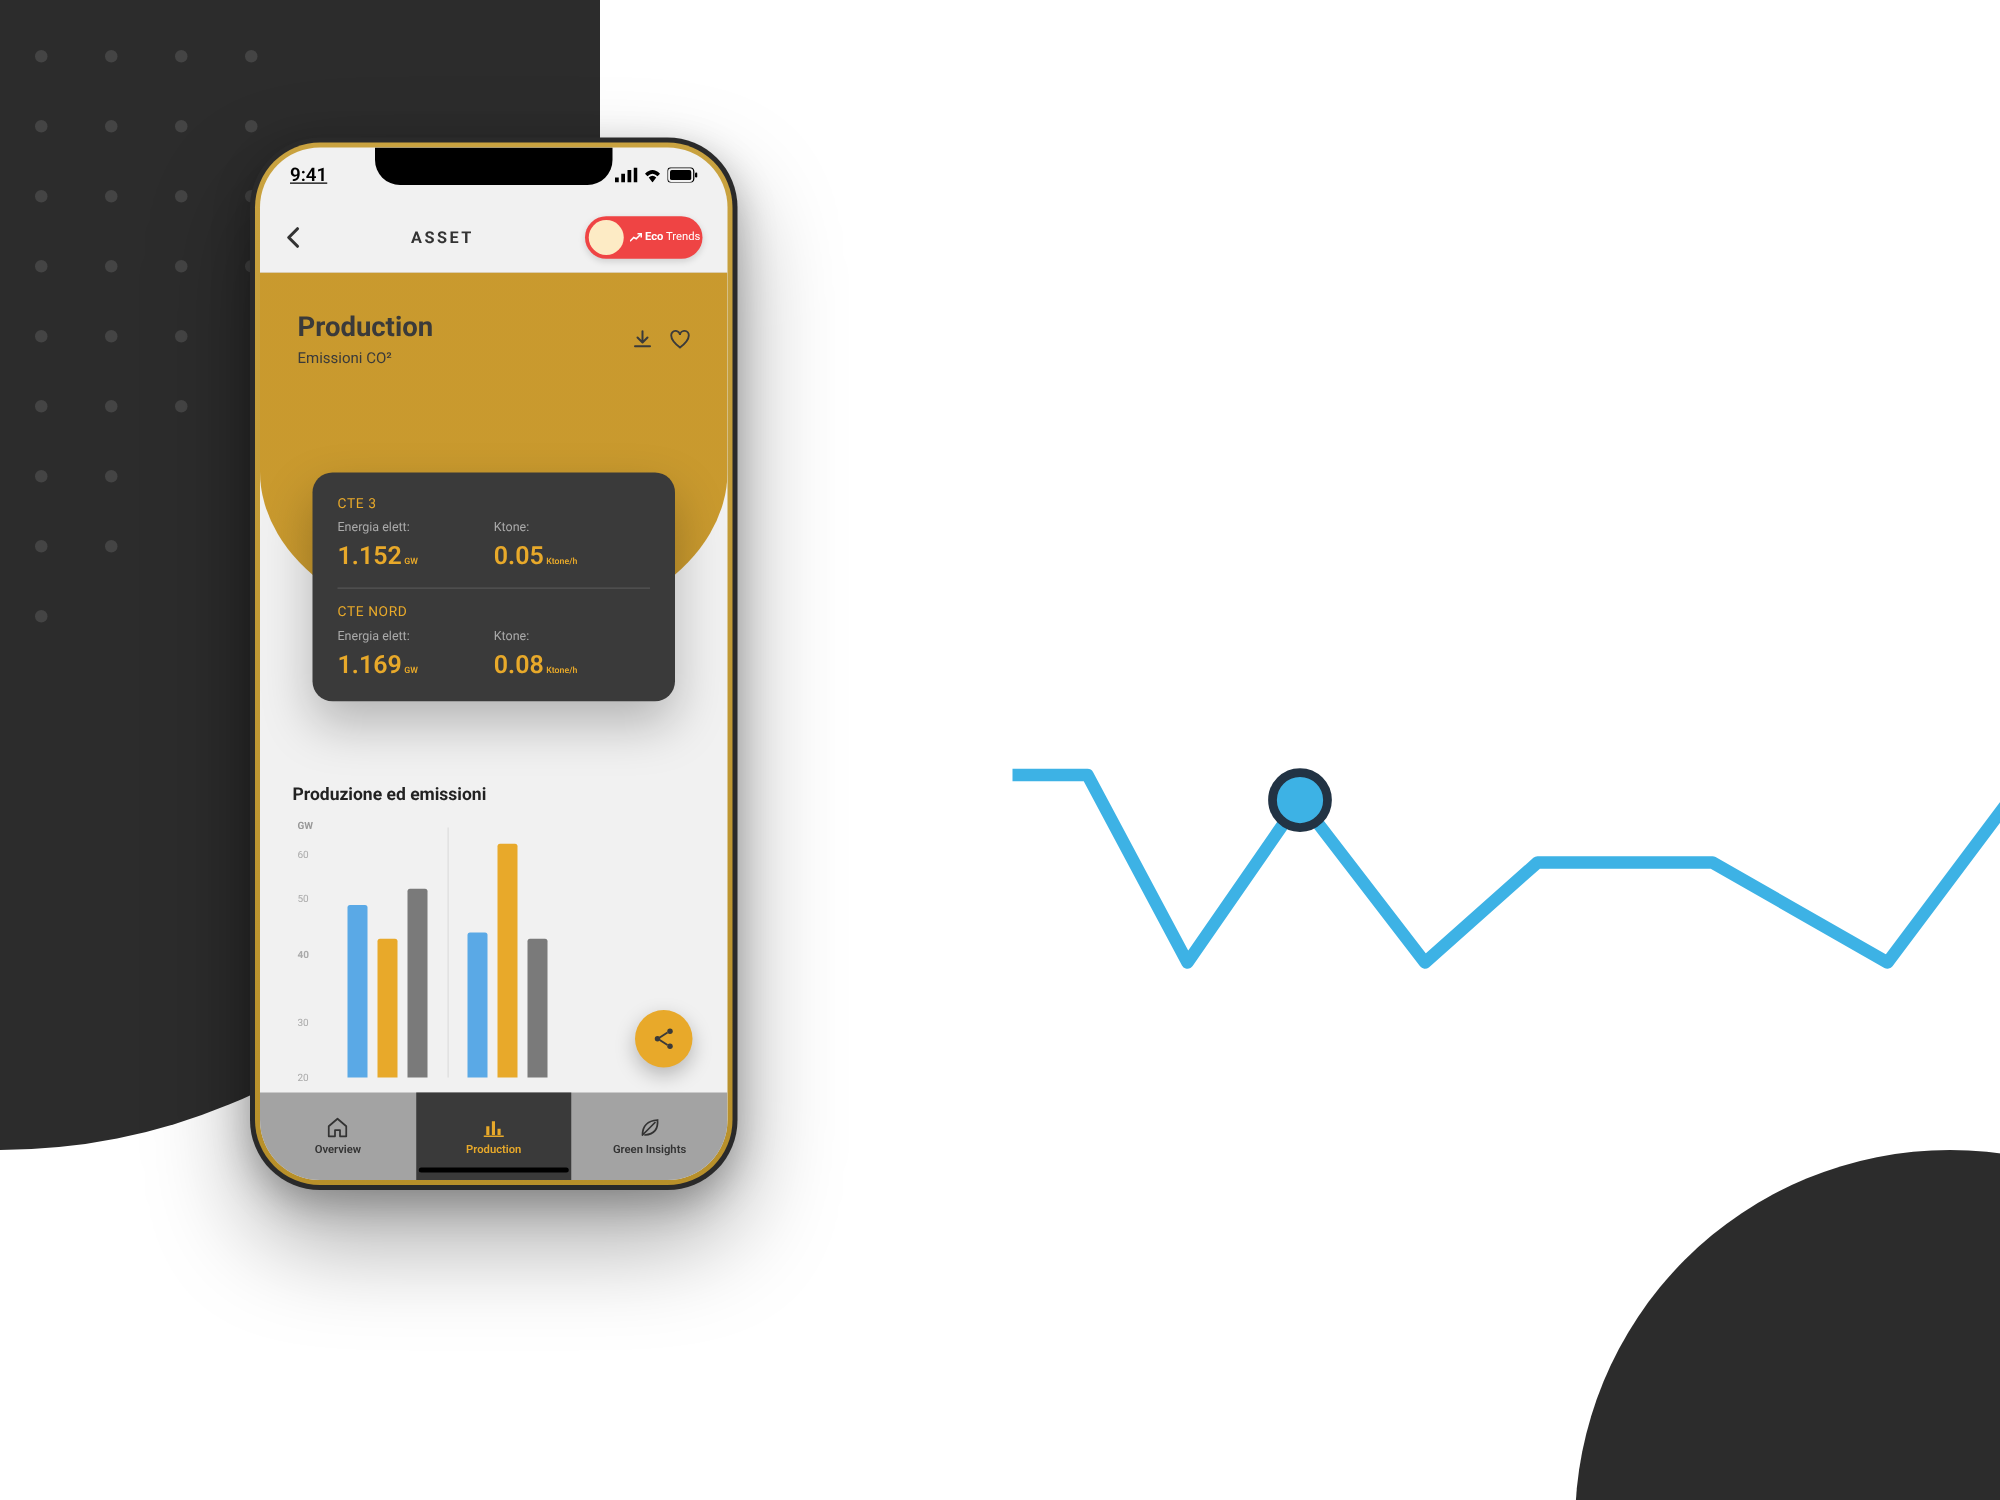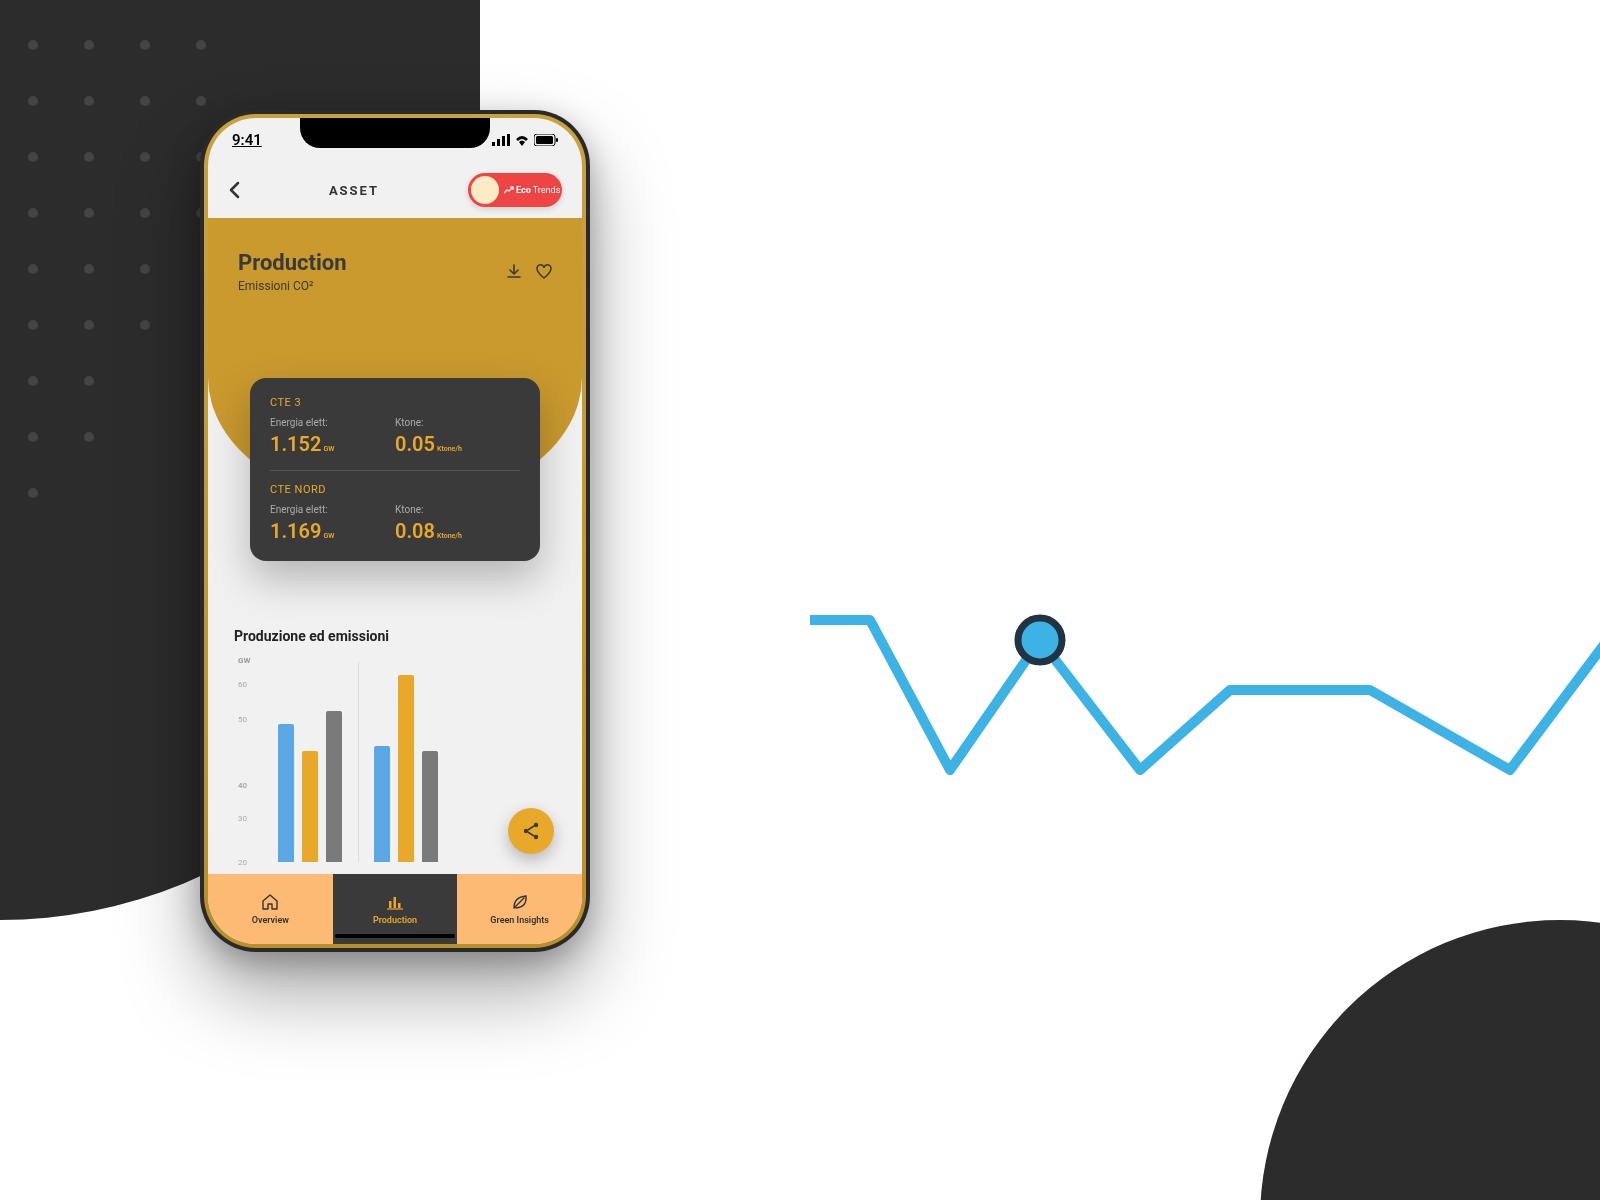--- a/index.html
+++ b/index.html
@@ -47,21 +47,21 @@
   .tick{position:absolute;left:-30px;font-size:8px;color:#aaa;transform:translateY(-50%);}
   .bars{position:absolute;left:0;right:0;bottom:0;top:0;display:flex;align-items:flex-end;gap:8px;padding-left:10px;}
   .group{display:flex;gap:8px;align-items:flex-end;}
   .spacer{width:16px;position:relative;}
   .spacer::before{content:"";position:absolute;left:50%;bottom:0;width:1px;height:200px;background:#ddd;}
   .bar{width:16px;border-radius:2px 2px 0 0;}
   .b-blue{background:#5aa9e6;}
   .b-yellow{background:#e8a92a;}
   .b-grey{background:#7a7a7a;}
   .fab{position:absolute;right:28px;top:690px;width:46px;height:46px;border-radius:50%;background:#e8a92a;display:flex;align-items:center;justify-content:center;box-shadow:0 6px 16px rgba(0,0,0,.25);z-index:25;}
-  .tabbar{position:absolute;left:0;right:0;bottom:0;height:70px;background:#fdba74;display:flex;z-index:30;}
+  .tabbar{position:absolute;left:0;right:0;bottom:0;height:70px;background:#a3a3a3;display:flex;z-index:30;}
   .tab{flex:1;display:flex;flex-direction:column;align-items:center;justify-content:center;gap:4px;font-size:9px;font-weight:600;color:#333;}
   .tab.active{background:#3a3a3a;color:#e8a92a;}
   .home-ind{position:absolute;bottom:6px;left:50%;transform:translateX(-50%);width:120px;height:4px;border-radius:3px;background:#000;z-index:60;}
   svg{display:block;}
 </style>
 </head>
 <body>
 
 <div class="bg-shape-tl"></div>
 <div class="bg-shape-br"></div>
@@ -204,21 +204,21 @@
       </div>
     </div>
 
     <div class="chart-section">
       <div class="chart-title">Produzione ed emissioni</div>
       <div class="chart-area">
         <div class="chart-ylabel">GW</div>
         <div class="chart-axis" id="chart-axis">
               <span class="tick" style="top: 200px;">20</span>
               <span class="tick" style="top: 155.556px;">30</span>
-              <span class="tick" style="top: 123px; font-weight: bold;">40</span>
+              <span class="tick" style="top: 102px; font-weight: bold;">40</span>
               <span class="tick" style="top: 57px;">50</span>
               <span class="tick" style="top: 22.2222px;">60</span>
               <div class="bars">
                 <div class="group">
                   <div class="bar b-blue" style="height: 137.778px;"></div>
                   <div class="bar b-yellow" style="height: 111.111px;"></div>
                   <div class="bar b-grey" style="height: 151.111px;"></div>
                 </div>
                 <div class="spacer"></div>
                 <div class="group">

